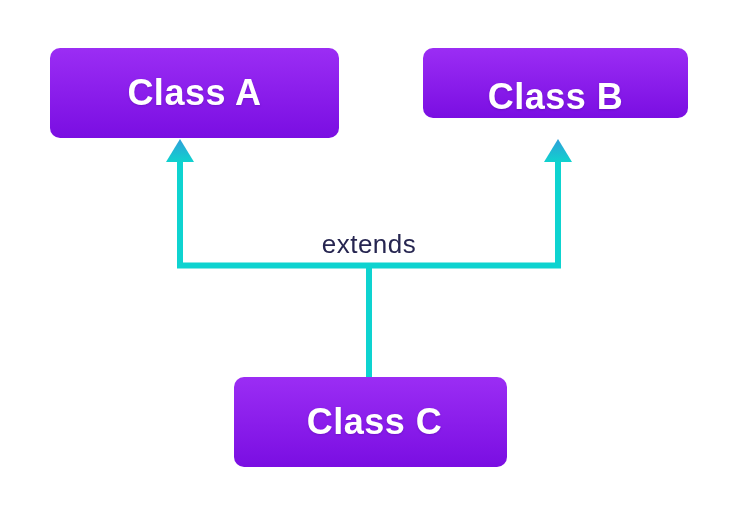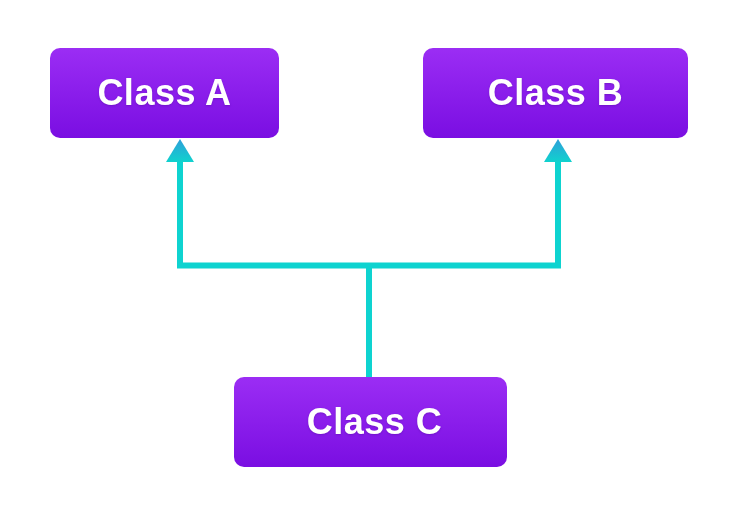--- a/index.html
+++ b/index.html
@@ -28,22 +28,22 @@
     align-items: center;
     justify-content: center;
     background: linear-gradient(180deg, #9B2DF4 0%, #7A0EE2 100%);
     border-radius: 10px;
     color: #ffffff;
     font-size: 36px;
     font-weight: bold;
     letter-spacing: 0.5px;
     text-shadow: 0 1px 2px rgba(50, 0, 110, 0.25);
   }
-  .node-a { left: 50px;  top: 48px;  width: 229px; height: 90px; }
-  .node-b { left: 423px; top: 48px;  width: 265px; height: 90px; }
+  .node-a { left: 50px;  top: 48px;  width: 289px; height: 90px; }
+  .node-b { left: 423px; top: 48px;  width: 265px; height: 70px; align-items: flex-end; }
   .node-c { left: 234px; top: 377px; width: 265px; height: 90px; padding-left: 8px; }
   .edge-label {
     position: absolute;
     z-index: 2;
     left: 309px;
     top: 229px;
     width: 120px;
     height: 30px;
     display: flex;
     align-items: center;
@@ -81,14 +81,15 @@
   </div>
 
   <div class="node node-b">
     <span>Class B</span>
   </div>
 
   <div class="node node-c">
     <span>Class C</span>
   </div>
 
+  <div class="edge-label">extends</div>
 
 </div>
 
 </body></html>

